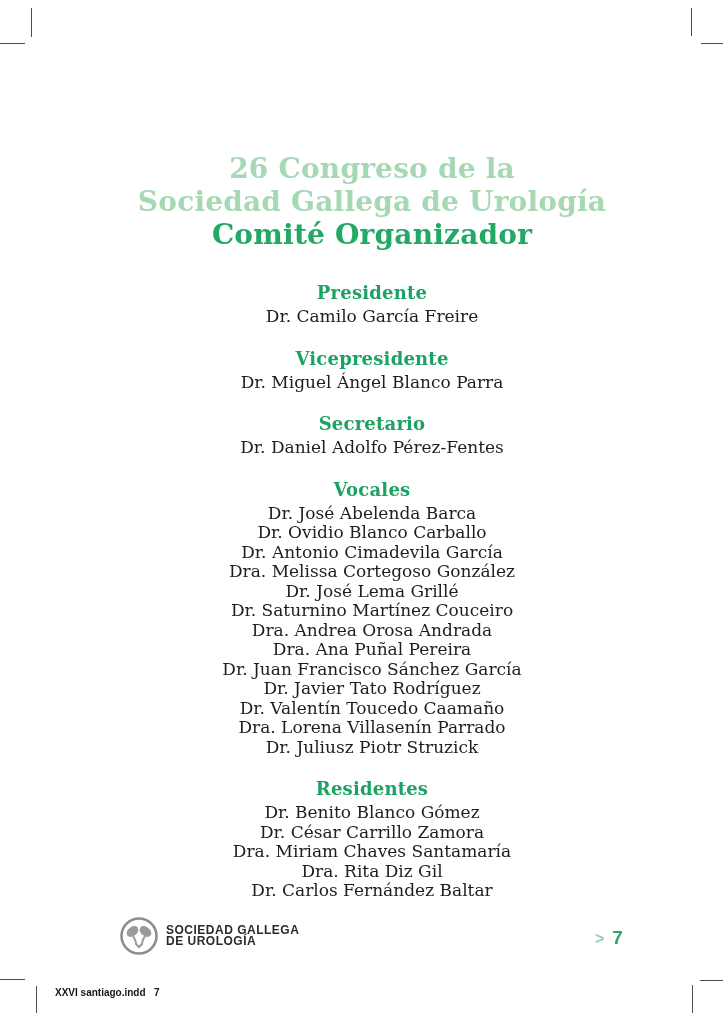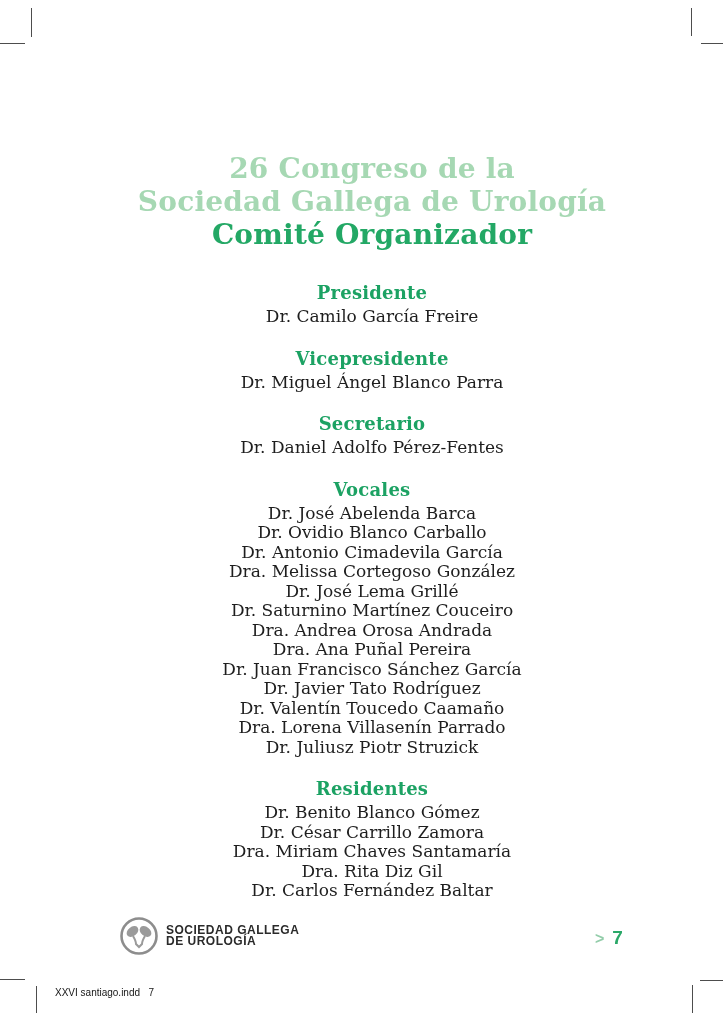--- a/index.html
+++ b/index.html
@@ -51,21 +51,21 @@
     position:absolute; left:595px; top:927px;
     font-family:"Liberation Sans", sans-serif;
     display:flex; align-items:baseline; gap:8px;
   }
   .page-num .chev { color:#93cdaa; font-size:16px; font-weight:bold; }
   .page-num .num  { color:#2aa868; font-size:19px; font-weight:bold; }
 
   .footer-left, .footer-right {
     position:absolute; top:987px;
     font-family:"Liberation Sans", sans-serif;
-    font-size:10px; font-weight:normal; color:#161616;
+    font-size:10px; font-weight:bold; color:#161616;
     white-space:pre;
   }
   .footer-left  { left:55px; }
   .footer-right { right:38px;margin-top:44px; }
 </style>
 </head>
 <body>
 
 <div>
   <div class="crop tl-v"></div>

